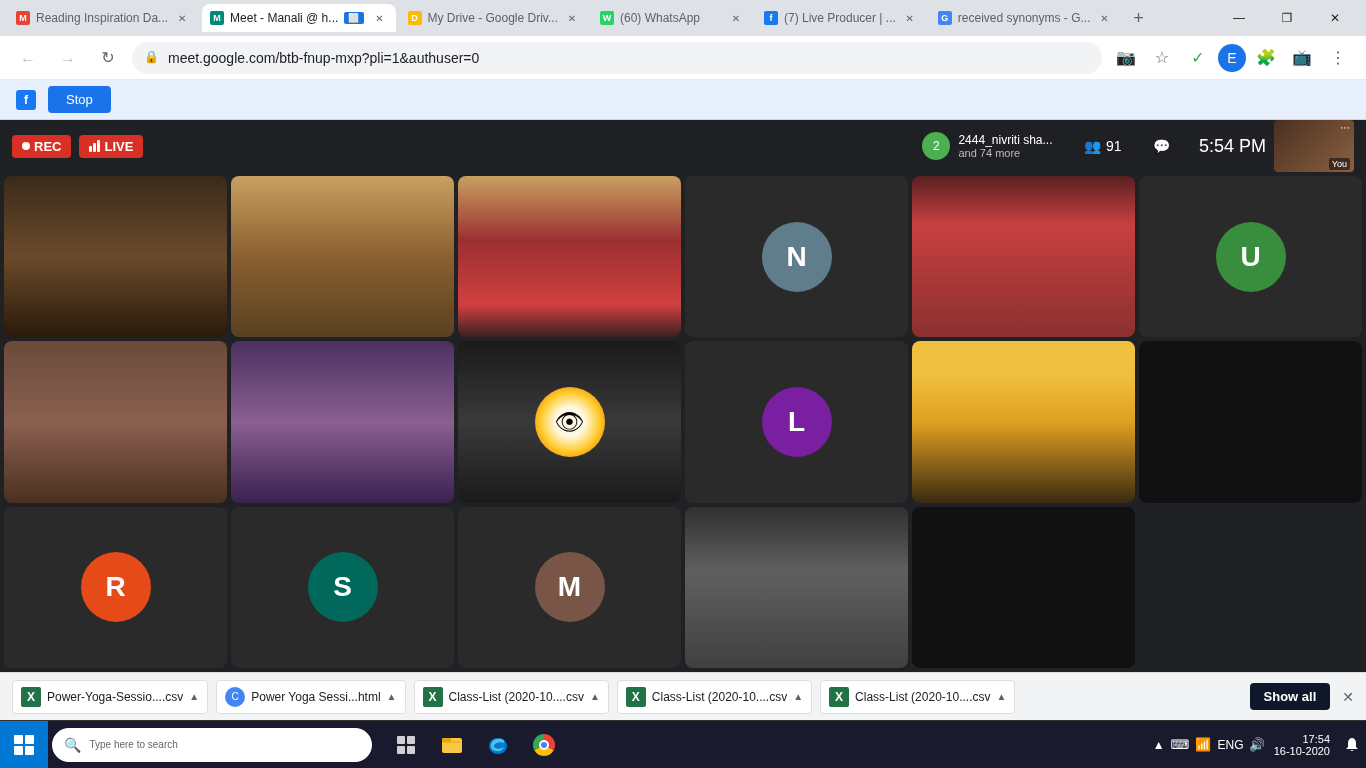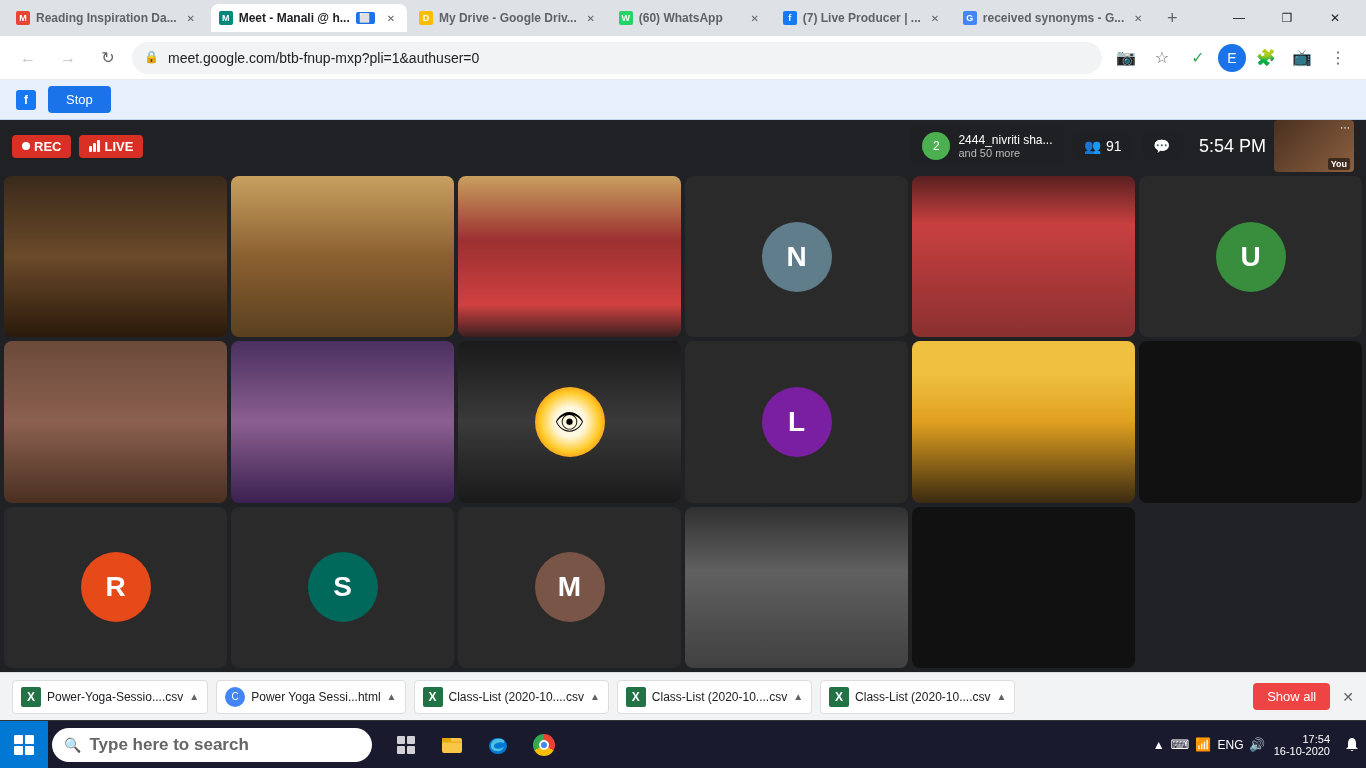--- a/index.html
+++ b/index.html
@@ -6,21 +6,21 @@
     body { width: 1366px; height: 768px; overflow: hidden; font-family: 'Segoe UI', Arial, sans-serif; background: #202124; }
 
     
     .browser-frame { width: 1366px; height: 768px; display: flex; flex-direction: column; background: #fff; }
 
     
     .title-bar { height: 36px; background: #dee1e6; display: flex; align-items: center; padding: 0 8px; gap: 4px; flex-shrink: 0; }
     .tab { height: 28px; background: #fff; border-radius: 8px 8px 0 0; display: flex; align-items: center; padding: 0 8px; gap: 6px; font-size: 12px; color: #202124; min-width: 160px; max-width: 220px; overflow: hidden; }
     .tab.inactive { background: #dee1e6; color: #5f6368; }
     .tab-favicon { width: 14px; height: 14px; border-radius: 2px; flex-shrink: 0; }
-    .tab-title { flex: 1; white-space: nowrap; overflow: hidden; text-overflow: ellipsis; font-size: 12px; font-weight: bold; }
+    .tab-title { flex: 1; white-space: nowrap; overflow: hidden; text-overflow: ellipsis; font-size: 12px; }
     .tab-close { width: 16px; height: 16px; border-radius: 50%; display: flex; align-items: center; justify-content: center; font-size: 10px; color: #5f6368; cursor: pointer; flex-shrink: 0; }
     .tab-new { width: 28px; height: 28px; display: flex; align-items: center; justify-content: center; font-size: 18px; color: #5f6368; cursor: pointer; border-radius: 50%; }
     .window-controls { margin-left: auto; display: flex; gap: 2px; }
     .win-btn { width: 46px; height: 32px; display: flex; align-items: center; justify-content: center; font-size: 12px; color: #202124; cursor: pointer; }
 
     
     .nav-bar { height: 44px; background: #fff; display: flex; align-items: center; padding: 0 12px; gap: 8px; border-bottom: 1px solid #e8eaed; flex-shrink: 0; }
     .nav-btn { width: 32px; height: 32px; border-radius: 50%; display: flex; align-items: center; justify-content: center; color: #5f6368; font-size: 16px; cursor: pointer; }
     .nav-btn.disabled { color: #bdc1c6; cursor: default; }
     .address-bar { flex: 1; height: 32px; background: #f1f3f4; border-radius: 16px; display: flex; align-items: center; padding: 0 12px; gap: 8px; font-size: 14px; color: #202124; }
@@ -63,32 +63,32 @@
     .video-cell.dark { background: #202124; }
     .video-placeholder { width: 70px; height: 70px; border-radius: 50%; display: flex; align-items: center; justify-content: center; font-size: 28px; font-weight: 600; color: #fff; }
     .video-name-tag { position: absolute; bottom: 6px; left: 6px; background: rgba(0,0,0,0.6); color: #fff; font-size: 11px; padding: 2px 6px; border-radius: 4px; }
     .speaking-indicator { position: absolute; bottom: 0; left: 0; right: 0; height: 3px; background: #00bcd4; }
 
     
     .taskbar { height: 48px; background: #1a1a2e; display: flex; align-items: center; padding: 0 0; flex-shrink: 0; border-top: 1px solid #333; }
     .taskbar-start { width: 48px; height: 48px; background: #0078d4; display: flex; align-items: center; justify-content: center; cursor: pointer; flex-shrink: 0; }
     .taskbar-search { flex: 0 0 320px; height: 34px; background: #fff; margin: 0 4px; border-radius: 17px; display: flex; align-items: center; padding: 0 12px; gap: 8px; }
     .taskbar-search-icon { color: #666; font-size: 14px; }
-    .taskbar-search-text { font-size: 17px; color: #666; font-weight: bold; }
+    .taskbar-search-text { font-size: 10px; color: #666; }
     .taskbar-center { display: flex; align-items: center; gap: 2px; padding: 0 8px; }
     .taskbar-icon { width: 44px; height: 44px; display: flex; align-items: center; justify-content: center; cursor: pointer; position: relative; }
     .taskbar-spacer { flex: 1; }
 
     
     .download-bar { height: 48px; background: #f1f3f4; border-top: 1px solid #ddd; display: flex; align-items: center; padding: 0 12px; gap: 8px; overflow-x: hidden; flex-shrink: 0; }
     .download-item { display: flex; align-items: center; gap: 6px; background: #fff; border: 1px solid #ddd; border-radius: 4px; padding: 4px 8px; height: 34px; cursor: pointer; min-width: 140px; max-width: 200px; }
     .download-icon { width: 20px; height: 20px; flex-shrink: 0; }
     .download-name { font-size: 12px; color: #202124; white-space: nowrap; overflow: hidden; text-overflow: ellipsis; flex: 1; }
     .download-caret { font-size: 10px; color: #5f6368; }
-    .show-all-btn { margin-left: auto; background: #ef4444; color: #fff; border: none; padding: 6px 14px; border-radius: 4px; font-size: 13px; cursor: pointer; white-space: nowrap; }
+    .show-all-btn { margin-left: auto; background: #0f172a; color: #fff; border: none; padding: 6px 14px; border-radius: 4px; font-size: 13px; cursor: pointer; white-space: nowrap; font-weight: bold; }
     .dismiss-bar { font-size: 14px; color: #5f6368; cursor: pointer; margin-left: 4px; }
     .tray-time { display: flex; flex-direction: column; align-items: flex-end; font-size: 11px; color: #fff; padding: 0 8px; }
     .tray-icons { display: flex; align-items: center; gap: 6px; color: #fff; font-size: 14px; }
 
     
     .win-logo { display: grid; grid-template-columns: 1fr 1fr; gap: 2px; width: 20px; height: 20px; }
     .win-logo div { background: #fff; border-radius: 1px; }
 
     .excel-icon { background: #217346; color: #fff; font-size: 12px; font-weight: bold; width: 20px; height: 20px; display: flex; align-items: center; justify-content: center; border-radius: 2px; }
 
@@ -189,38 +189,38 @@
             <span></span>
         </div>
         <span>LIVE</span>
       </div>
       <div class="meet-spacer"></div>
 
       <div class="participant-info">
         <div class="participant-avatar-sm">2</div>
         <div>
           <div style="font-size:12px; color:#fff;">2444_nivriti sha...</div>
-          <div style="font-size:11px; color:#bbb;">and 50 more</div>
+          <div style="font-size:11px; color:#bbb;">and 74 more</div>
         </div>
       </div>
 
       <div class="participant-count">
         <span>👥</span>
         <span>91</span>
       </div>
 
       <div class="chat-btn">
         <span>💬</span>
       </div>
 
       <div class="time-display">5:54 PM</div>
 
       <div class="self-view" style="position:relative;">
         <div style="width:100%; height:100%; background: linear-gradient(135deg, #4a3020 0%, #8b6040 100%);"></div>
-        <span style="position:absolute; bottom:2px; right:4px; font-size:9px; color:#fff; background:rgba(0,0,0,0.5); padding:1px 3px; border-radius:2px;font-weight:bold;">You</span>
+        <span style="position:absolute; bottom:2px; right:4px; font-size:9px; color:#fff; background:rgba(0,0,0,0.5); padding:1px 3px; border-radius:2px;">You</span>
         <span style="position:absolute; top:2px; right:4px; font-size:10px; color:#fff;">⋯</span>
       </div>
     </div>
 
     <div class="video-grid">
 
       <div class="video-cell has-video" style="background: linear-gradient(180deg, #3a2a1a 0%, #6b4a2a 50%, #2a1a0a 100%);">
         <div style="width:100%; height:100%;"></div>
       </div>
 

